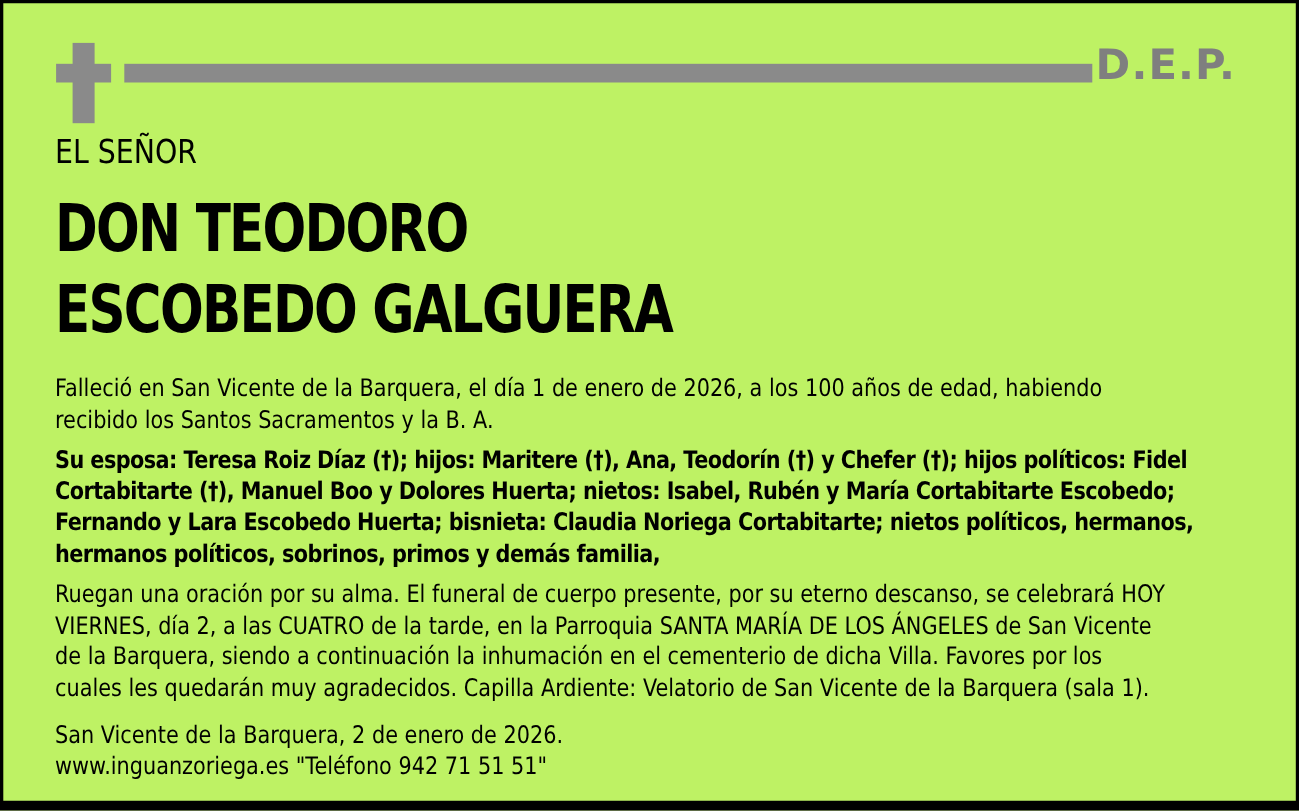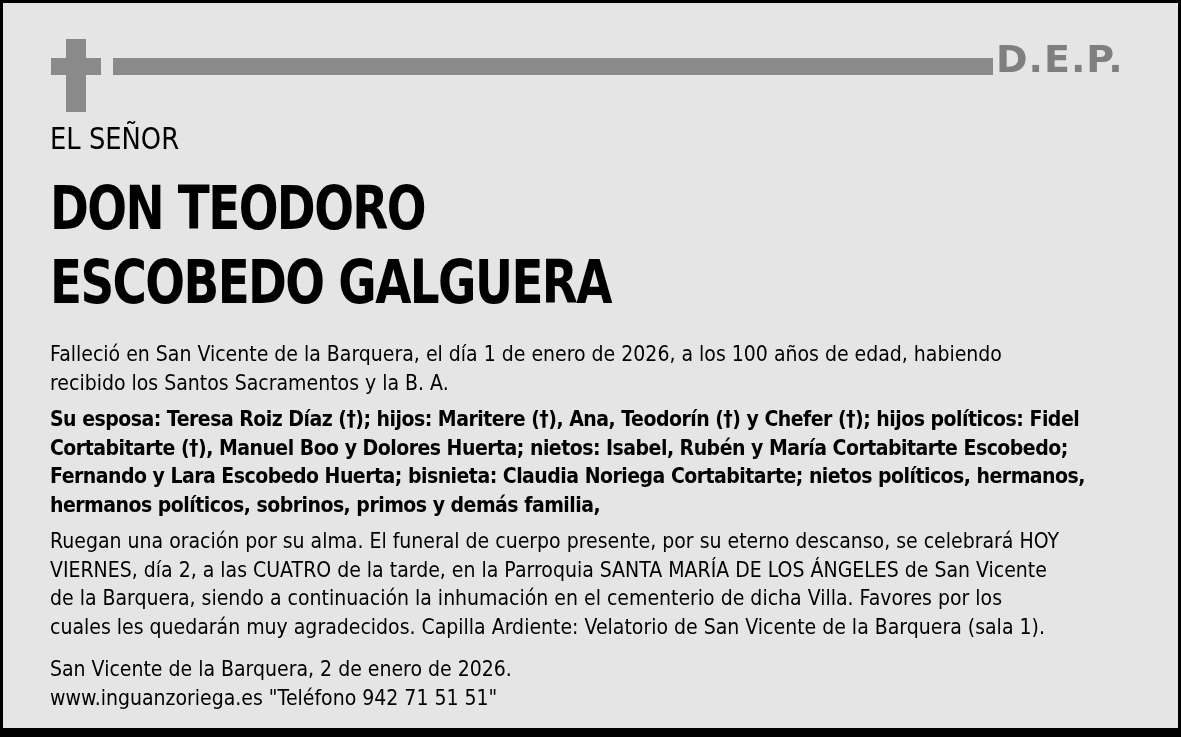--- a/index.html
+++ b/index.html
@@ -2,21 +2,21 @@
 <html><head>
   <meta charset="utf-8">
   <style>
     html, body { margin: 0; padding: 0; background: #ffffff; }
     body { width: 1181px; height: 737px; overflow: hidden; position: relative; }
     .frame {
       position: absolute; left: 0; top: 0; width: 1181px; height: 737px;
       box-sizing: border-box;
       border-top: 3px solid #000; border-left: 3px solid #000;
       border-right: 3px solid #000; border-bottom: 9px solid #000;
-      background: #e5e5e5;
+      background: #bef264;
     }
     .cross-v { position: absolute; left: 63px; top: 36px; width: 20px; height: 73px; background: #8a8a8a; }
     .cross-h { position: absolute; left: 48px; top: 55px; width: 50px; height: 17px; background: #8a8a8a; }
     .rule { position: absolute; left: 110px; top: 55px; width: 880px; height: 17px; background: #8a8a8a; }
     .dep {
       position: absolute; left: 993px; top: 34px;
       font-family: "DejaVu Sans", sans-serif; font-weight: bold;
       font-size: 38px; color: #7f7f7f; letter-spacing: 1px; line-height: 44px;
     }
     .senor {

